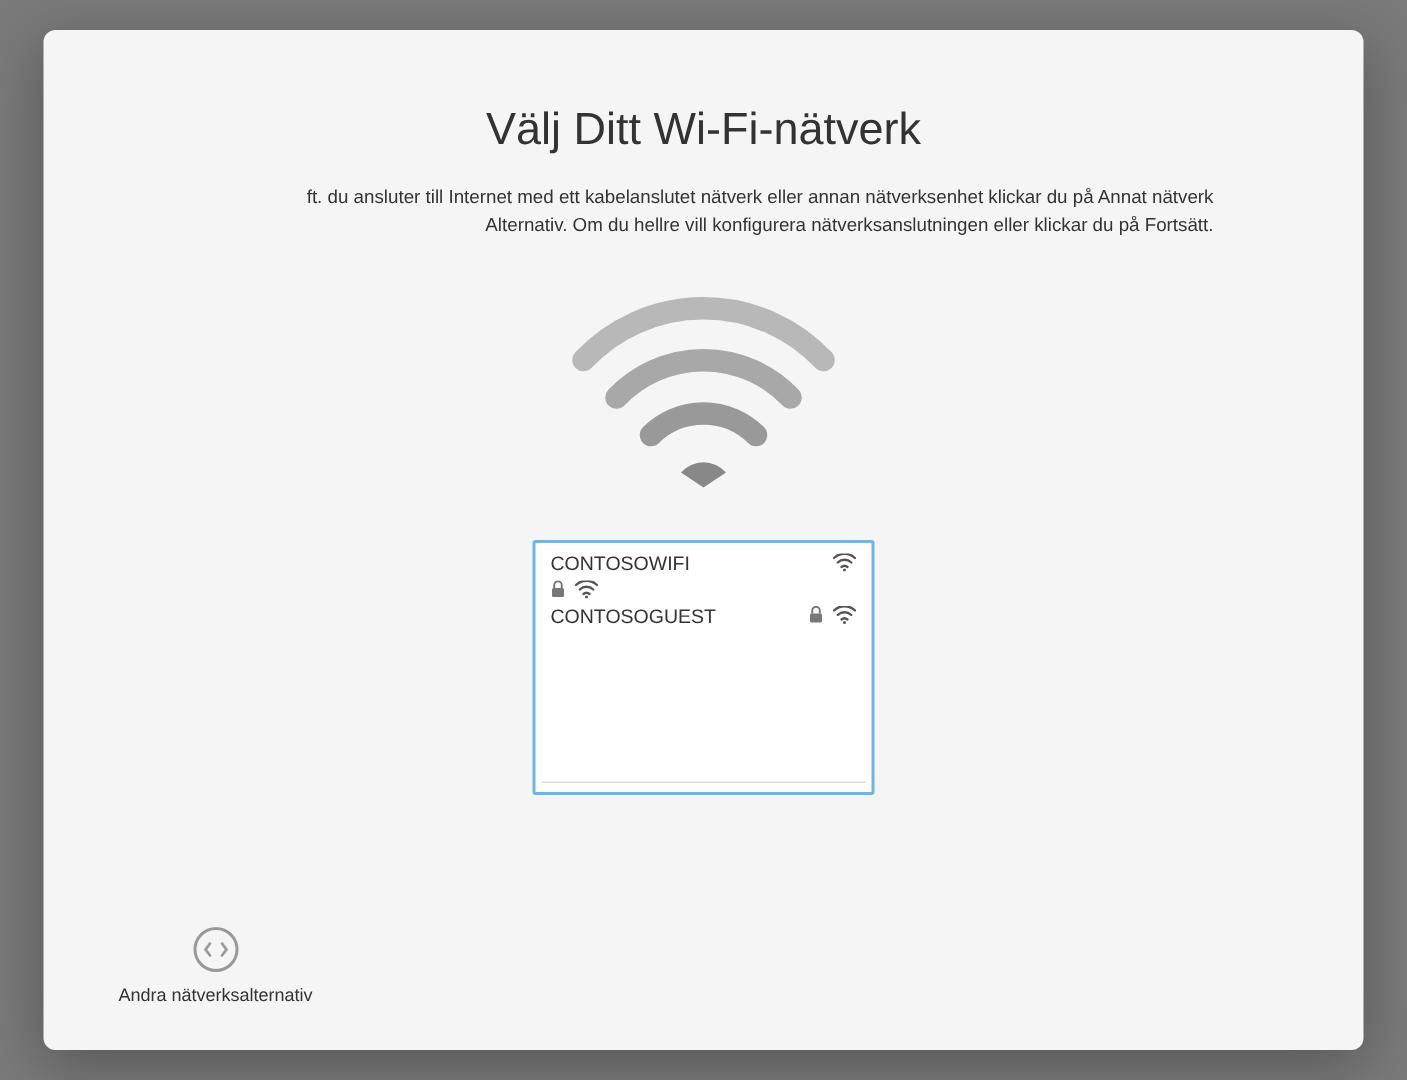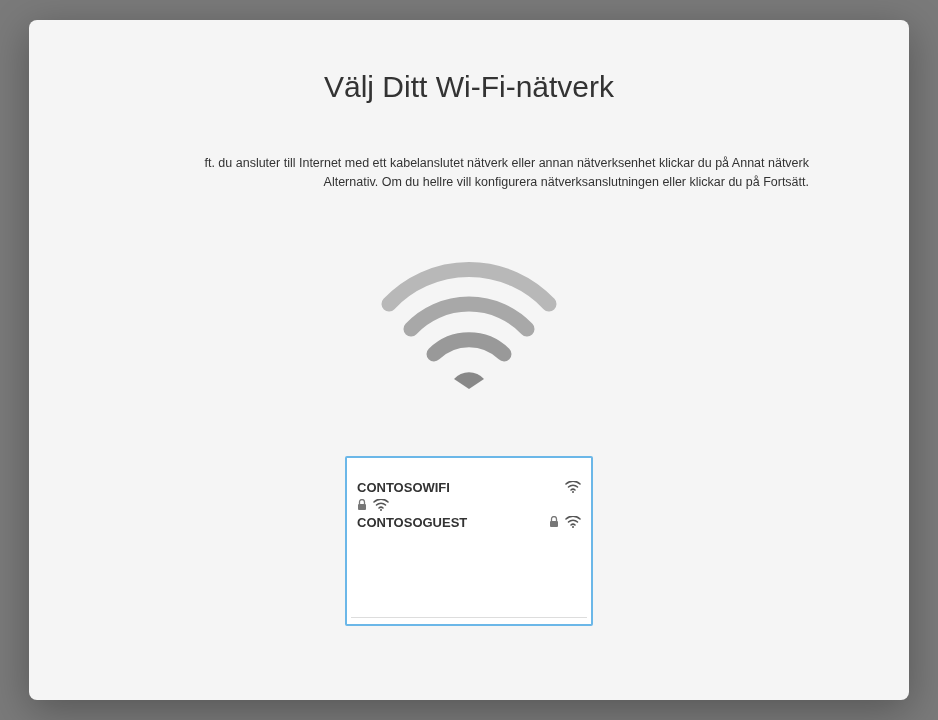--- a/index.html
+++ b/index.html
@@ -22,21 +22,20 @@
     .setup-window {
       width: 880px;
       height: 680px;
       background: #f5f5f5;
       border-radius: 8px;
       box-shadow: 0 10px 40px rgba(0,0,0,0.3);
       display: flex;
       flex-direction: column;
       position: relative;
       padding-top: 50px;
-      gap: 32px;
     }
     
     .page-title {
       text-align: center;
       font-size: 30px;
       font-weight: 400;
       color: #333;
       margin-bottom: 18px;
     }
     
@@ -55,29 +54,28 @@
       margin-bottom: 30px;
     }
     
     .network-list-container {
       display: flex;
       justify-content: center;
       margin-bottom: 20px;
     }
     
     .network-list {
-      width: 248px;
+      width: 228px;
       height: 170px;
       background: #fff;
       border: 2px solid #6bb7e8;
       border-radius: 2px;
-      padding: 20px 0;
+      padding: 4px 0;
       overflow: hidden;
       position: relative;
-      font-weight: bold;
     }
     
     .network-list-inner {
       border-bottom: 1px solid #ddd;
       position: absolute;
       bottom: 6px;
       left: 4px;
       right: 4px;
     }
     
@@ -231,16 +229,26 @@
                 </svg>
               </span>
             </div>
           </div>
         </div>
       <div class="network-list-inner"></div>
     </div>
   </div>
 
   <div class="footer">
+    <div class="footer-left">
+      <div class="nav-button">
+        <div class="nav-button-icon">
+          <svg width="16" height="12" viewBox="0 0 16 12">
+            <path d="M 4 2 L 1 6 L 4 10 M 12 2 L 15 6 L 12 10" fill="none" stroke="#999" stroke-width="1.8" stroke-linecap="round" stroke-linejoin="round"></path>
+          </svg>
+        </div>
+        <span class="nav-button-label">Andra nätverksalternativ</span>
+      </div>
+    </div>
 
   </div>
 
 </div>
 
 </body></html>

